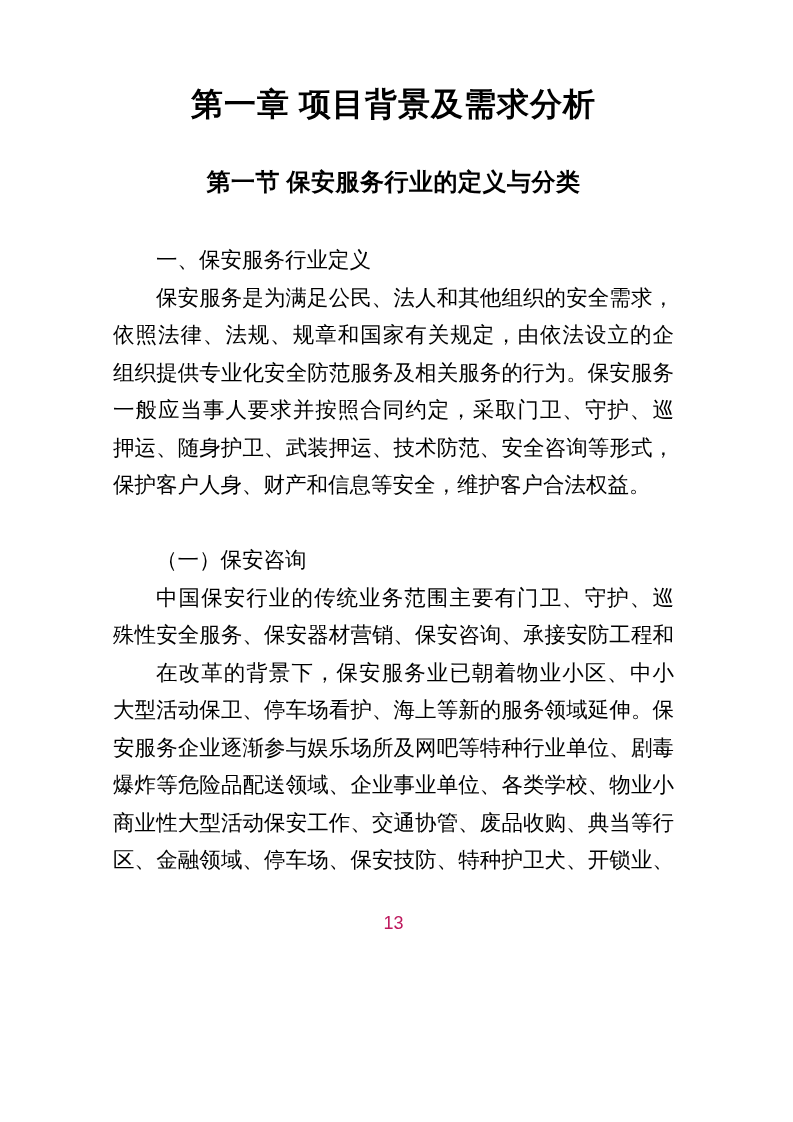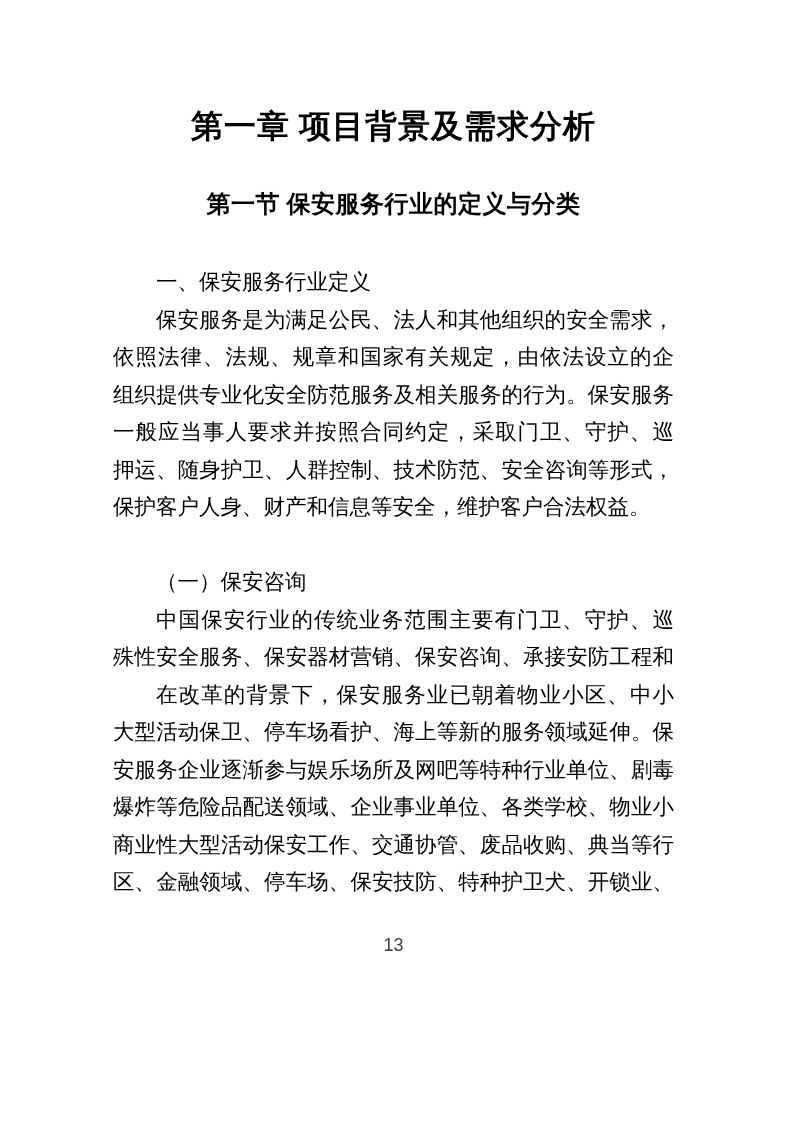--- a/index.html
+++ b/index.html
@@ -6,21 +6,21 @@
     margin: 0;
     padding: 0;
     background: #ffffff;
   }
   .page {
     position: relative;
     width: 793px;
     height: 1122px;
     background: #ffffff;
     box-sizing: border-box;
-    padding: 104px 119px 0 113px;
+    padding: 82px 119px 0 113px;
     color: #000000;
     font-family: "Liberation Serif", "DejaVu Serif", serif;
     overflow: hidden;
   }
   .chapter-title {
     margin: 0;
     font-size: 32px;
     line-height: 44px;
     font-weight: 700;
     text-align: center;
@@ -54,39 +54,39 @@
   }
   .blank {
     height: 37.5px;
   }
   .page-footer {
     margin-top: 31px;
     text-align: center;
     font-family: "Liberation Sans", "DejaVu Sans", sans-serif;
     font-size: 18px;
     line-height: 24px;
-    color: #404040;
+    color: #be185d;
   }
 </style>
 </head>
 <body>
 
 <div class="page">
 
   <h1 class="chapter-title">第一章 项目背景及需求分析</h1>
 
   <h2 class="section-title">第一节 保安服务行业的定义与分类</h2>
 
   <div class="doc-body">
     <div class="ln indent">一、保安服务行业定义</div>
     <div class="ln indent jf">保安服务是为满足公民、法人和其他组织的安全需求，</div>
     <div class="ln jf">依照法律、法规、规章和国家有关规定，由依法设立的企业、</div>
     <div class="ln jf">组织提供专业化安全防范服务及相关服务的行为。保安服务</div>
     <div class="ln jf">一般应当事人要求并按照合同约定，采取门卫、守护、巡逻、</div>
-    <div class="ln jf">押运、随身护卫、人群控制、技术防范、安全咨询等形式，</div>
+    <div class="ln jf">押运、随身护卫、武装押运、技术防范、安全咨询等形式，</div>
     <div class="ln">保护客户人身、财产和信息等安全，维护客户合法权益。</div>
     <div class="ln blank"></div>
     <div class="ln indent">（一）保安咨询</div>
     <div class="ln indent jf">中国保安行业的传统业务范围主要有门卫、守护、巡逻、</div>
     <div class="ln jf">殊性安全服务、保安器材营销、保安咨询、承接安防工程和</div>
     <div class="ln indent jf">在改革的背景下，保安服务业已朝着物业小区、中小学、</div>
     <div class="ln jf">大型活动保卫、停车场看护、海上等新的服务领域延伸。保</div>
     <div class="ln jf">安服务企业逐渐参与娱乐场所及网吧等特种行业单位、剧毒</div>
     <div class="ln jf">爆炸等危险品配送领域、企业事业单位、各类学校、物业小</div>
     <div class="ln jf">商业性大型活动保安工作、交通协管、废品收购、典当等行</div>

